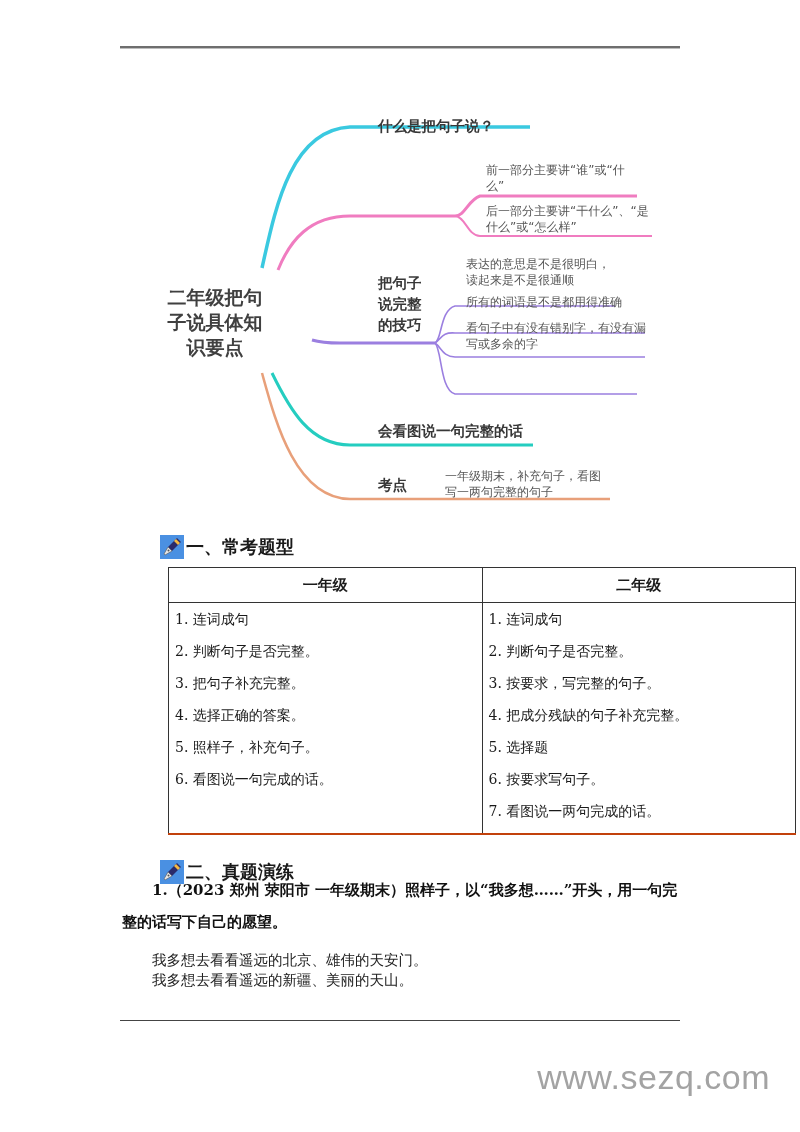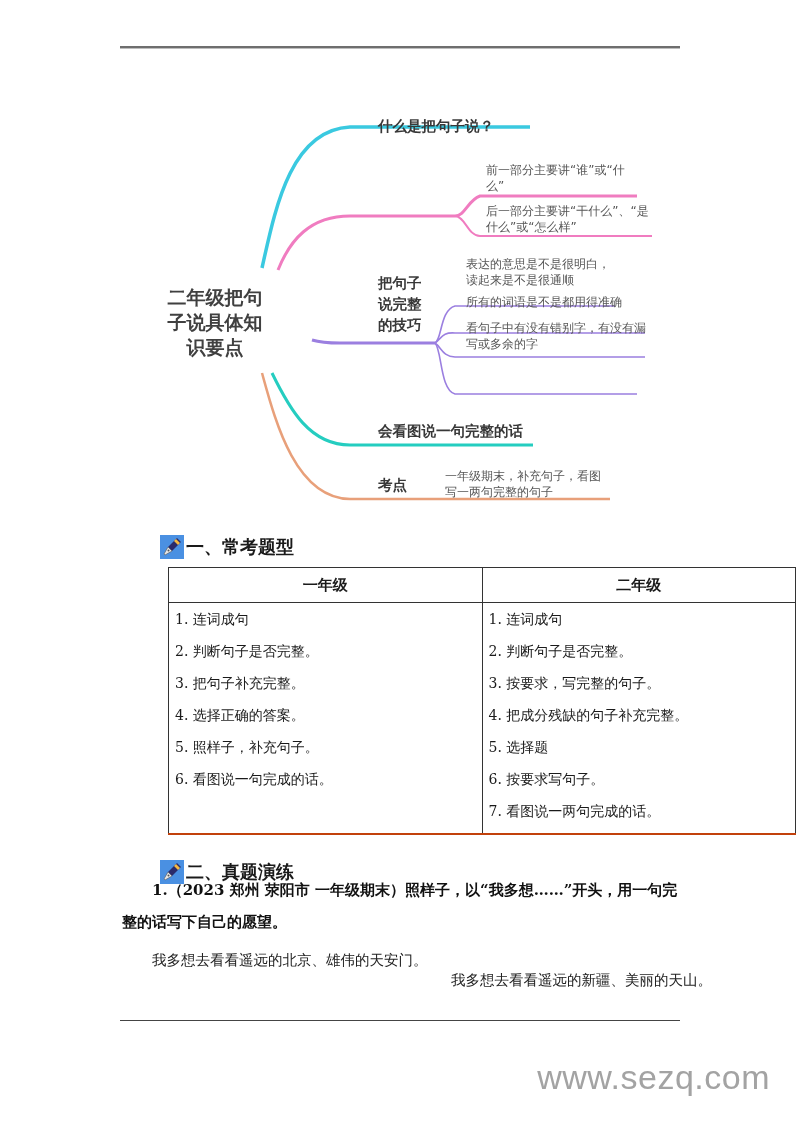--- a/index.html
+++ b/index.html
@@ -27,21 +27,21 @@
     table.types th { border: 1px solid #333; height: 32px; font-weight: bold; font-size: 15px; text-align: center; width: 50%; }
     table.types td { border-left: 1px solid #333; border-right: 1px solid #333; vertical-align: top; padding: 6px 6px 0 6px; }
     table.types tr.body td { border-bottom: 2px solid #c2410c; height: 220px; }
     .cell-item { height: 32px; line-height: 20px; }
 
     
     .q { position: absolute; left: 122px; width: 560px; font-family: "DejaVu Serif", serif; font-size: 15px; color: #111; }
     .q-stem { top: 874px; font-weight: bold; line-height: 32px; text-indent: 30px; }
     .q-ans { left: 152px; font-size: 14.5px; line-height: 20px; font-family: "DejaVu Sans", sans-serif; color: #222; }
     .q-ans.a1 { top: 938px; margin-top: 12px; }
-    .q-ans.a2 { top: 970px; text-align: right; }
+    .q-ans.a2 { top: 970px; }
 
     .watermark { position: absolute; right: 30px; top: 1058px; font-family: "Liberation Sans", sans-serif; font-size: 34px; color: #a3a3a3; letter-spacing: 0.5px; }
   </style>
 </head>
 <body>
 
 <div class="rule top"></div>
 
 <div class="mindmap">
   <svg width="520" height="410" viewBox="0 0 520 410">

